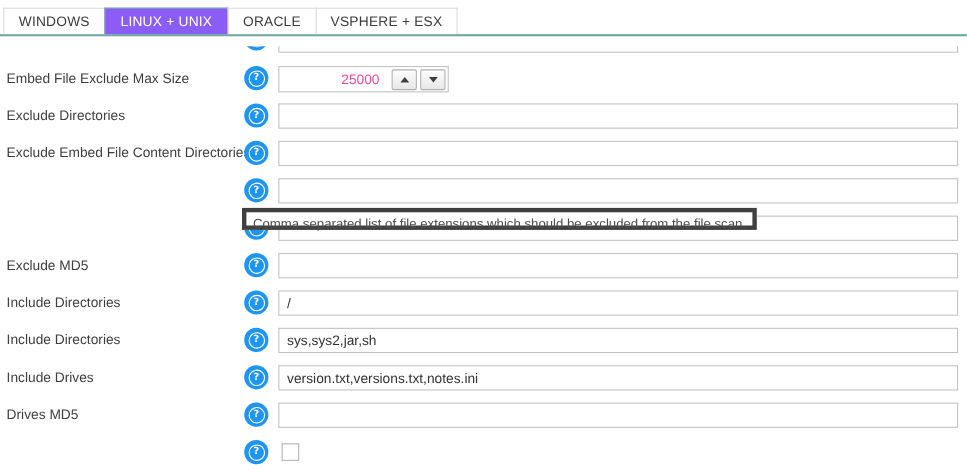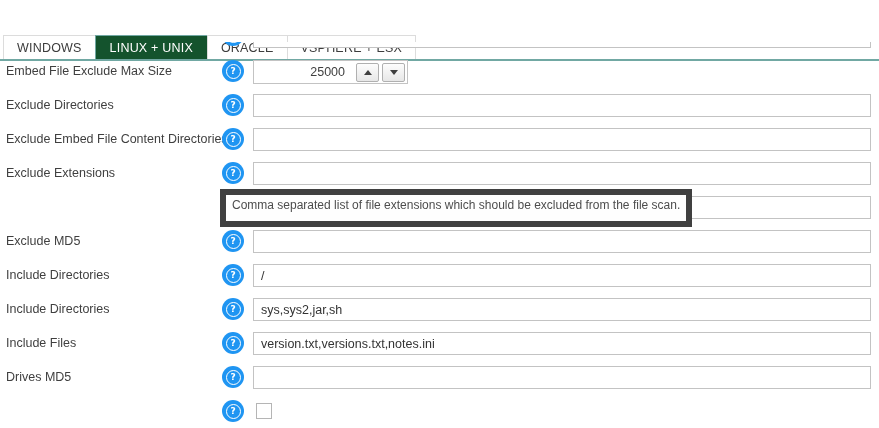--- a/index.html
+++ b/index.html
@@ -3,29 +3,29 @@
 <meta charset="utf-8">
 <style>
   html,body{margin:0;padding:0}
   body{
     width:879px;height:428px;background:#fff;position:relative;overflow:hidden;
     font-family:"Liberation Sans",sans-serif;-webkit-font-smoothing:antialiased;
   }
   
   .tabbar{
     position:absolute;top:0;left:0;width:879px;height:33px;box-sizing:border-box;
-    border-bottom:2px solid #71a8a3;display:flex;align-items:flex-end;padding-left:3px;background:#fff;margin-top:28px;
+    border-bottom:2px solid #71a8a3;display:flex;align-items:flex-end;padding-left:3px;background:#fff;
   }
   .tab{
     height:24px;line-height:24px;padding:0 13px;font-size:12.5px;color:#3c3c3c;
     background:#fff;border:1px solid #dcdcdc;border-bottom:none;box-sizing:border-box;
     cursor:pointer;white-space:nowrap;letter-spacing:.2px;
   }
   .tab + .tab{margin-left:-1px}
-  .tab.active{background:#14532d;color:#fff;border:1px solid #71a8a3;border-bottom:none;padding:0 14px}
+  .tab.active{background:#8b5cf6;color:#fff;border:1px solid #71a8a3;border-bottom:none;padding:0 14px}
   
   .form{position:absolute;top:42px;left:0;right:0;bottom:0;overflow:hidden}
   .row{position:absolute;left:0;right:0;height:24px}
   .flabel{
     position:absolute;left:6px;top:0;line-height:23px;font-size:12.5px;color:#3f3f3f;white-space:nowrap;
   }
   .qicon{
     position:absolute;left:222px;top:0;width:22px;height:22px;border-radius:50%;
     background:#1f95f2;display:flex;align-items:center;justify-content:center;cursor:pointer;
   }
@@ -38,39 +38,39 @@
     position:absolute;left:253px;right:8px;top:0;height:23px;box-sizing:border-box;
     border:1px solid #c3c3c3;background:#fff;padding:0 7px;font-size:12.5px;color:#333;
     font-family:"Liberation Sans",sans-serif;outline:none;border-radius:0;
   }
   
   .numwrap{
     position:absolute;left:253px;top:0;width:155px;height:24px;box-sizing:border-box;
     border:1px solid #c3c3c3;background:#fff;display:flex;align-items:center;padding-right:2px;
   }
   .num{
-    flex:1;min-width:0;border:none;outline:none;text-align:right;font-size:12.5px;color:#404040;
+    flex:1;min-width:0;border:none;outline:none;text-align:right;font-size:12.5px;color:#ec4899;
     padding:0 8px 0 0;font-family:"Liberation Sans",sans-serif;height:100%;background:transparent;
   }
   .spinbtn{
     width:23px;height:19px;margin-left:3px;border:1px solid #b0b0b0;border-radius:2px;
     background:linear-gradient(#fdfdfd,#e7e7e7);display:flex;align-items:center;justify-content:center;
     cursor:pointer;flex:none;box-sizing:border-box;
   }
   .tri-up{width:0;height:0;border-left:4px solid transparent;border-right:4px solid transparent;border-bottom:5px solid #3f3f3f}
   .tri-down{width:0;height:0;border-left:4px solid transparent;border-right:4px solid transparent;border-top:5px solid #3f3f3f}
   
   .checkbox{
     position:absolute;left:256px;top:3px;width:14px;height:14px;
     border:1.6px solid #b5b5b5;background:#fff;cursor:pointer;
   }
   
   .tooltip{
-    position:absolute;left:220px;top:147px;height:38px;box-sizing:border-box;z-index:6;
-    background:#fefefe;border:6px solid #404040;font-size:12px;color:#4d4d4d;
+    position:absolute;left:220px;top:147px;height:20px;box-sizing:border-box;z-index:6;
+    background:#fefefe;border:4px solid #404040;font-size:12px;color:#4d4d4d;
     line-height:20px;padding:0 6px;white-space:nowrap;display:inline-block;
   }
 </style>
 </head>
 <body>
 
 <div class="tabbar">
   <div class="tab">WINDOWS</div>
   <div class="tab active">LINUX + UNIX</div>
   <div class="tab">ORACLE</div>
@@ -112,21 +112,20 @@
 
   <div class="row" style="top:86px">
     <div class="flabel">Exclude Embed File Content Directories</div>
     <div class="qicon">
       <span class="qring">?</span>
     </div>
     <input class="txt" type="text" value="" style="">
   </div>
 
   <div class="row" style="top:120px">
-    <div class="flabel">Exclude Extensions</div>
     <div class="qicon">
       <span class="qring">?</span>
     </div>
     <input class="txt" type="text" value="" style="">
   </div>
 
   <div class="row" style="top:154px">
     <div class="qicon">
       <span class="qring">?</span>
     </div>
@@ -153,21 +152,21 @@
 
   <div class="row" style="top:256px">
     <div class="flabel">Include Directories</div>
     <div class="qicon">
       <span class="qring">?</span>
     </div>
     <input class="txt" type="text" value="sys,sys2,jar,sh" style="">
   </div>
 
   <div class="row" style="top:290px">
-    <div class="flabel">Include Files</div>
+    <div class="flabel">Include Drives</div>
     <div class="qicon">
       <span class="qring">?</span>
     </div>
     <input class="txt" type="text" value="version.txt,versions.txt,notes.ini" style="">
   </div>
 
   <div class="row" style="top:324px">
     <div class="flabel">Drives MD5</div>
     <div class="qicon">
       <span class="qring">?</span>

